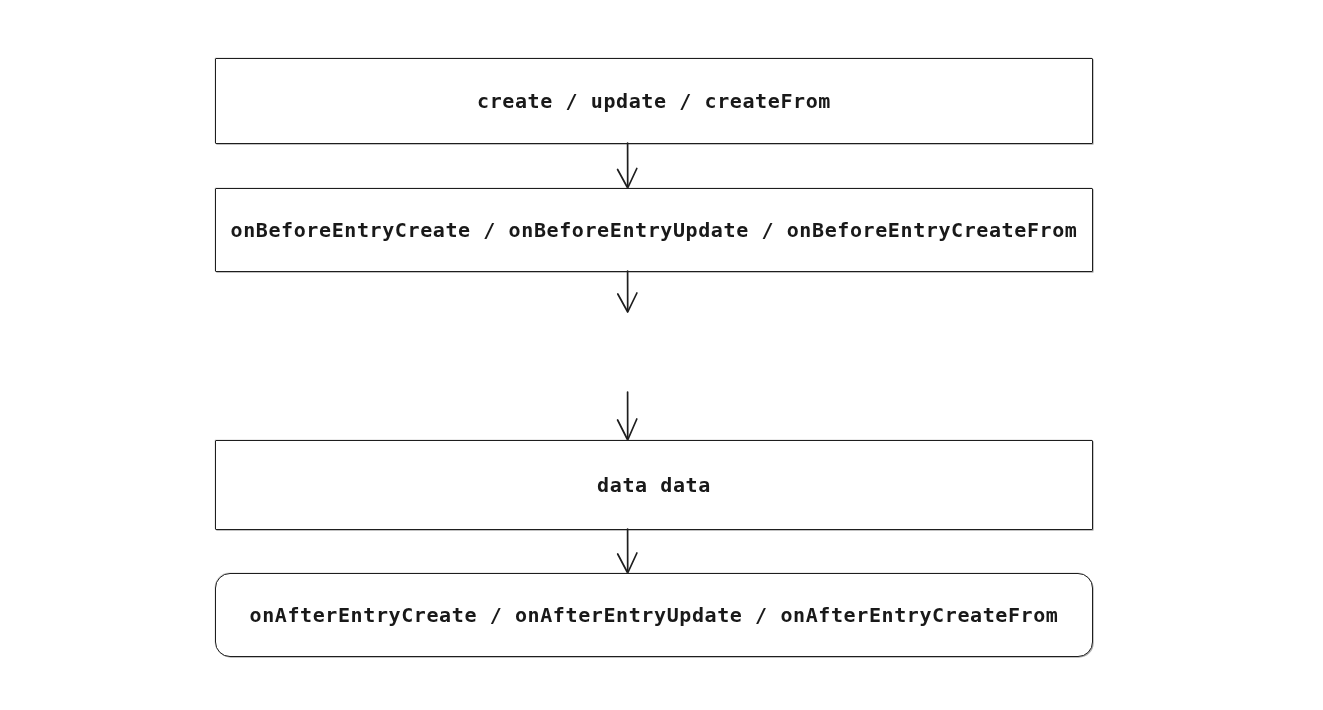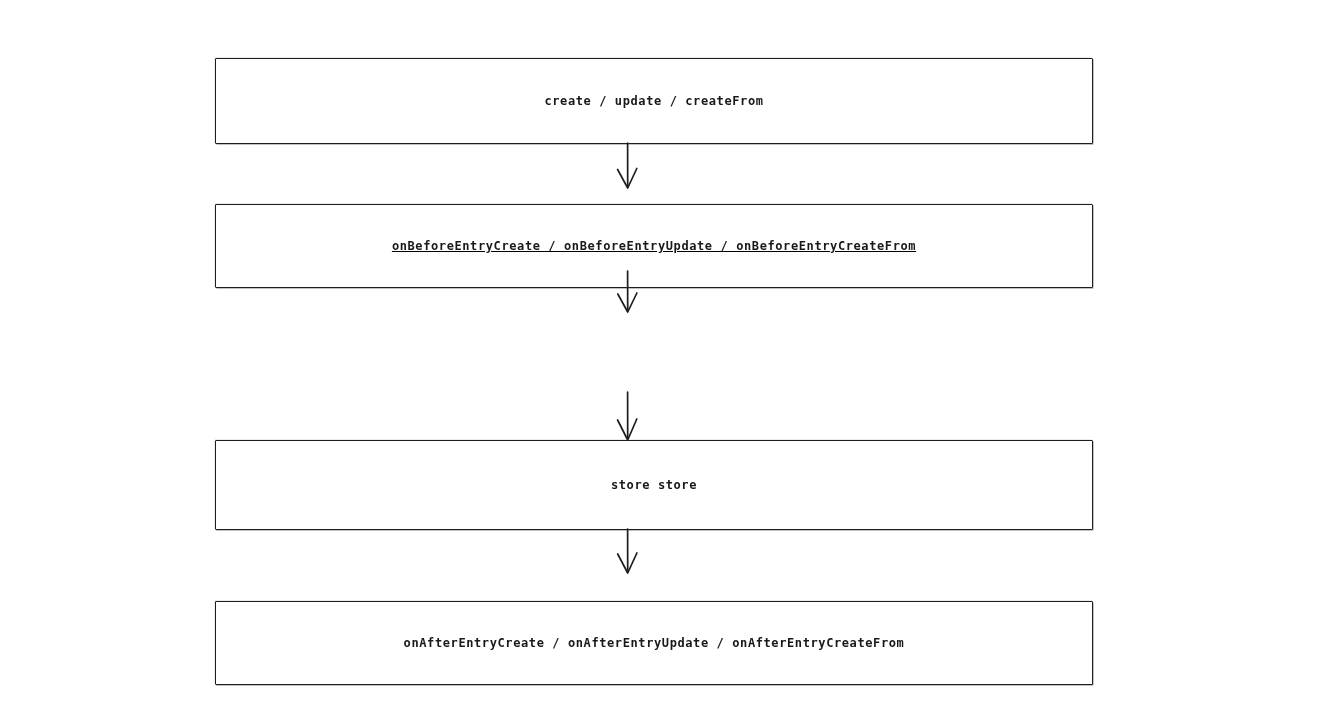--- a/index.html
+++ b/index.html
@@ -35,21 +35,21 @@
     align-items: center;
     justify-content: center;
     
     box-shadow:
       0.9px 0.9px 0 -0.2px rgba(60,60,60,0.42),
       -0.6px -0.6px 0 -0.2px rgba(120,120,120,0.30);
   }
 
   .node-label {
     font-family: "DejaVu Sans Mono", "Liberation Mono", monospace;
-    font-size: 12px;
+    font-size: 20px;
     font-weight: 700;
     letter-spacing: 0.6px;
     color: #191919;
     white-space: pre;
     line-height: 1.2;
     text-align: center;
   }
 
   
   .node.hatched {
@@ -62,24 +62,24 @@
       rgba(255,255,255,0) 6.2px
     );
   }
   .node.hatched .node-label {
     position: relative;
     z-index: 2;
   }
 
   
   #node-0 { top: 58px;  height: 86px; }
-  #node-1 { top: 204px; height: 84px; text-decoration: underline; }
+  #node-1 { top: 188px; height: 84px; }
   #node-2 { top: 312px; height: 81px; }
   #node-3 { top: 440px; height: 90px; }
-  #node-4 { top: 601px; height: 84px; }
+  #node-4 { top: 573px; height: 84px; border-radius: 15px; }
 
   
   .connector {
     position: absolute;
     left: 604px;
     width: 50px;
     pointer-events: none;
   }
   .connector svg { display: block; overflow: visible; }
 
@@ -117,21 +117,21 @@
 
 
   <div class="connector" id="conn-2">
     <svg width="50" height="49" viewBox="0 0 50 49" fill="none" aria-hidden="true">
       <path d="M23.6 0 L23.7 47" stroke="#1e1e1e" stroke-width="1.7" stroke-linecap="round"></path>
       <path d="M13.6 28 L23.7 48 L32.8 27" stroke="#1e1e1e" stroke-width="1.7" stroke-linecap="round" stroke-linejoin="round" fill="none"></path>
     </svg>
   </div>
 
   <div class="node" id="node-3">
-    <span class="node-label">store store</span>
+    <span class="node-label">data data</span>
   </div>
 
   <div class="connector" id="conn-3">
     <svg width="50" height="45" viewBox="0 0 50 45" fill="none" aria-hidden="true">
       <path d="M23.6 0 L23.7 43" stroke="#1e1e1e" stroke-width="1.7" stroke-linecap="round"></path>
       <path d="M13.7 25 L23.7 44 L32.9 24" stroke="#1e1e1e" stroke-width="1.7" stroke-linecap="round" stroke-linejoin="round" fill="none"></path>
     </svg>
   </div>
 
   <div class="node" id="node-4">

